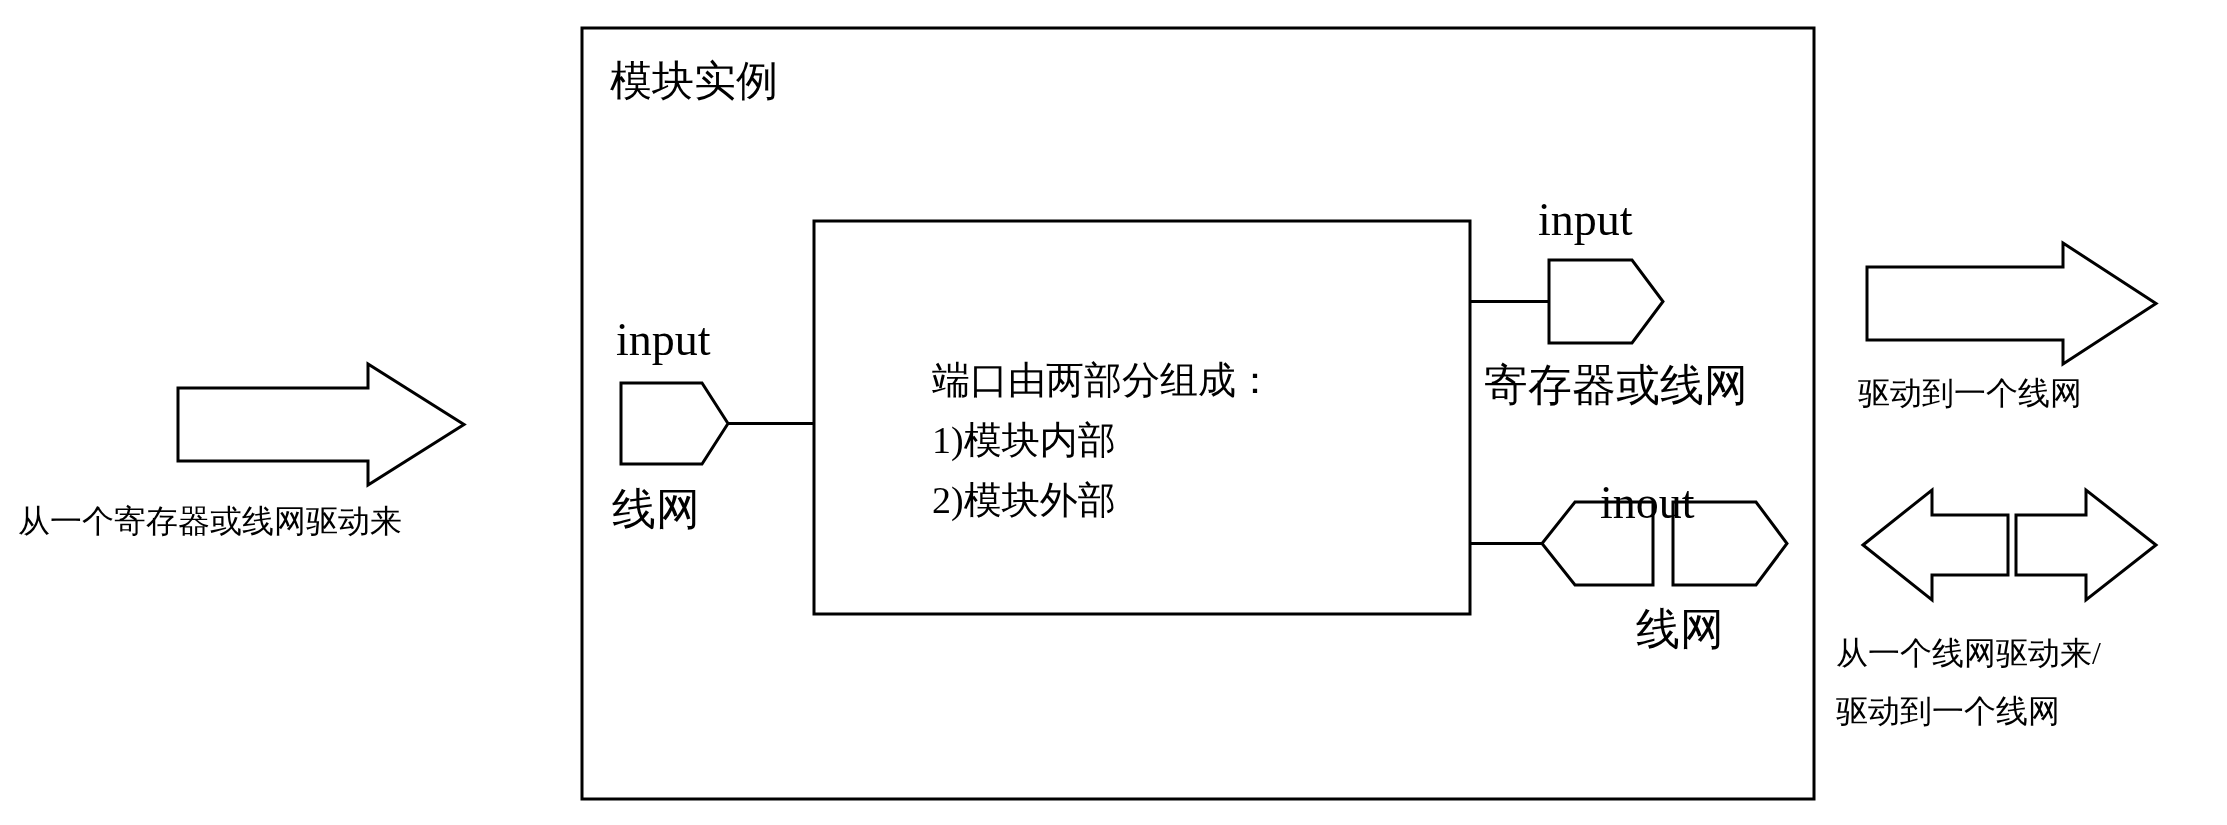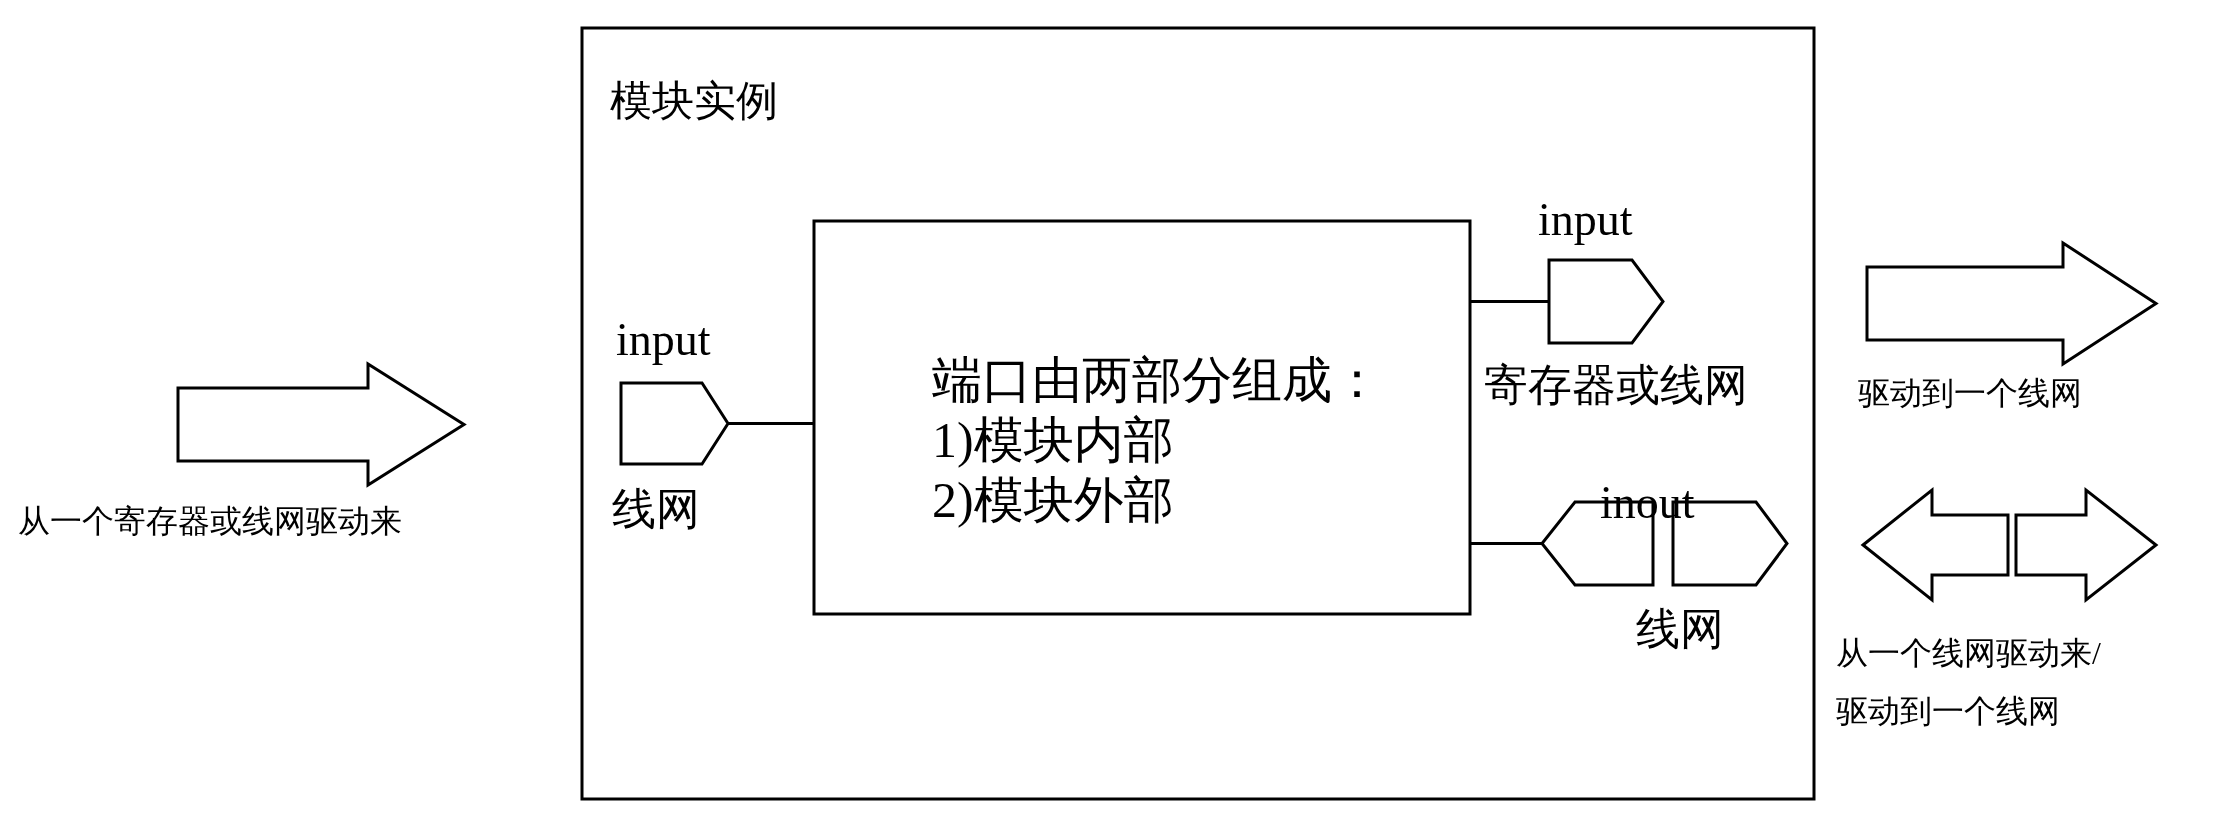--- a/index.html
+++ b/index.html
@@ -16,25 +16,25 @@
     position: absolute;
     left: 0; top: 0;
     width: 2227px; height: 825px;
   }
   .label {
     position: absolute;
     color: #000000;
     white-space: nowrap;
     line-height: 1.2;
   }
-  .cn { font-size: 42px; margin-top: 20px; }
+  .cn { font-size: 42px; }
   .cn-sm { font-size: 44px; }
   .port-en { font-size: 46px; }
   .caption { font-size: 32px; }
-  .inner-text-line { font-size: 50px; line-height: 60px; }
+  .inner-text-line { font-size: 38px; line-height: 60px; }
   .two-line { line-height: 58px; }
 </style>
 </head>
 <body>
 
 <div class="canvas">
 
   <svg class="shapes" viewBox="0 0 2227 825" xmlns="http://www.w3.org/2000/svg">
 
     <rect x="582" y="28" width="1232" height="771" fill="none" stroke="#000000" stroke-width="3"></rect>

